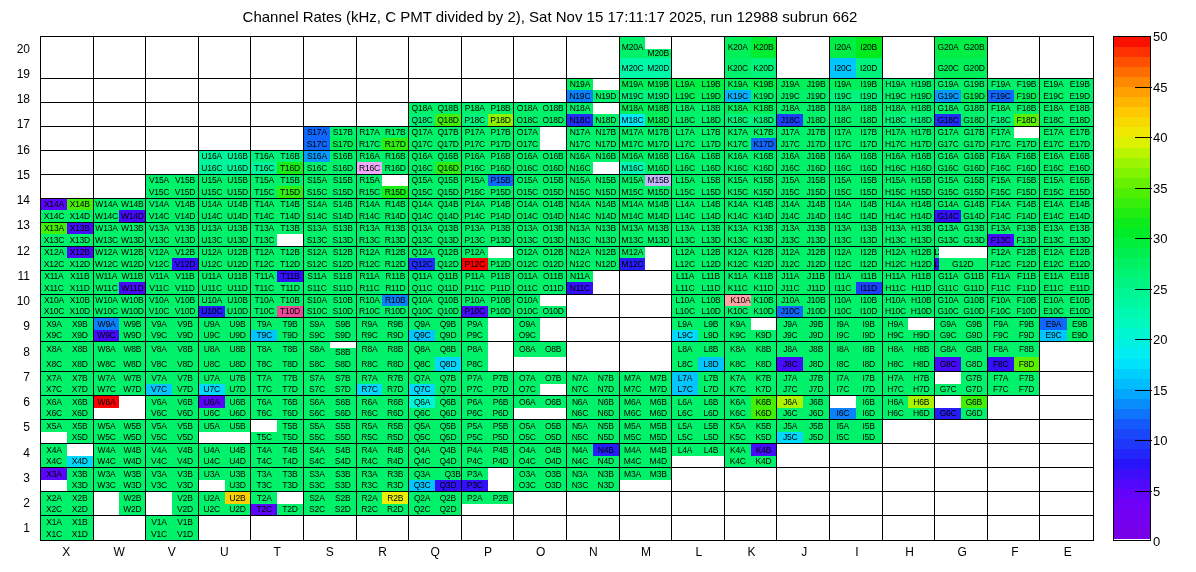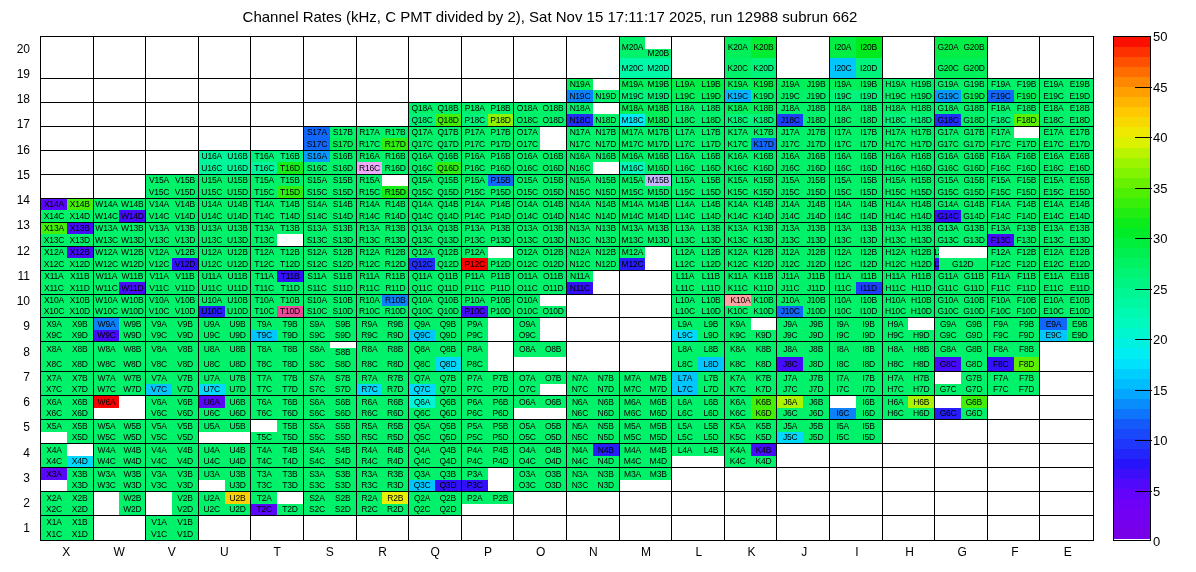--- a/index.html
+++ b/index.html
@@ -4332,21 +4332,21 @@
             <span>R3C</span>
           </div>
           <div class="sub" style="background: rgb(0, 242, 107);">
             <span>R3D</span>
           </div>
         </div>
         <div class="cellbox">
           <div class="sub" style="background: rgb(0, 242, 107);">
             <span>Q3A</span>
           </div>
-          <div class="sub" style="background: rgb(0, 242, 107);">
+          <div class="sub" style="background: rgb(0, 242, 107); justify-content: flex-end;">
             <span>Q3B</span>
           </div>
           <div class="sub" style="background: rgb(0, 198, 253);">
             <span>Q3C</span>
           </div>
           <div class="sub" style="background: rgb(50, 17, 250);">
             <span>Q3D</span>
           </div>
         </div>
         <div class="cellbox">

